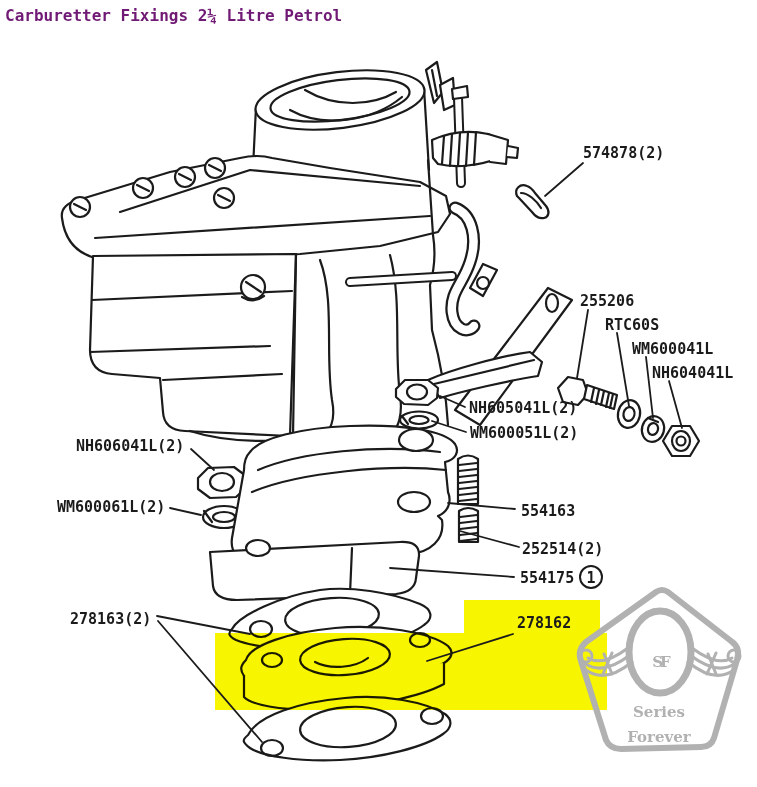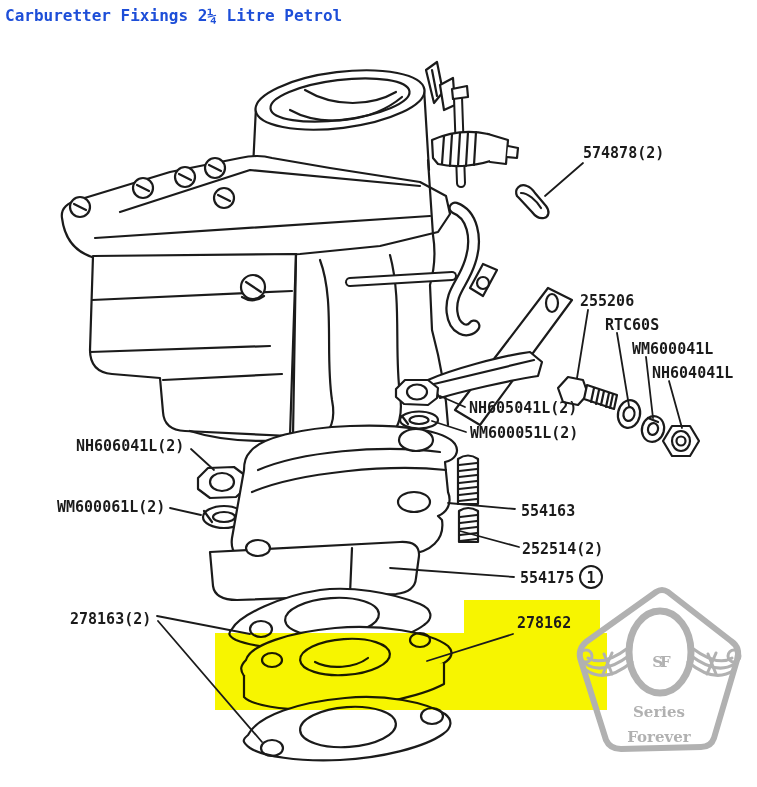--- a/index.html
+++ b/index.html
@@ -1,18 +1,18 @@
 <!DOCTYPE html>
 <html><head>
 <meta charset="utf-8">
 <style>
   html,body{margin:0;padding:0;background:#fff;}
   .page{position:relative;width:757px;height:787px;background:#fff;overflow:hidden;
         font-family:"DejaVu Sans Mono",monospace;}
-  .title{position:absolute;left:5px;top:6px;font-size:16px;font-weight:bold;color:#1d4ed8;
+  .title{position:absolute;left:5px;top:6px;font-size:16px;font-weight:bold;color:#701a75;
          letter-spacing:0px;white-space:pre;}
   svg{position:absolute;left:0;top:0;}
   svg text{font-family:"DejaVu Sans Mono",monospace;font-weight:bold;font-size:15px;}
   .wm-serif{font-family:"DejaVu Serif",serif;font-weight:bold;}
   .hl{mix-blend-mode:multiply;}
 </style>
 </head>
 <body>
 
 <div class="page">

